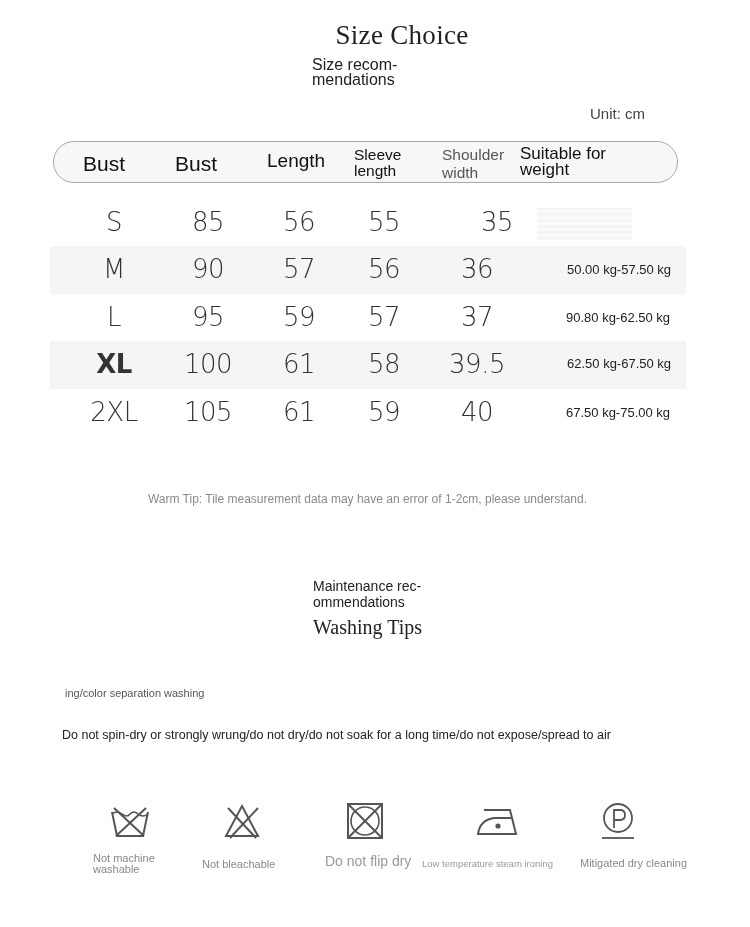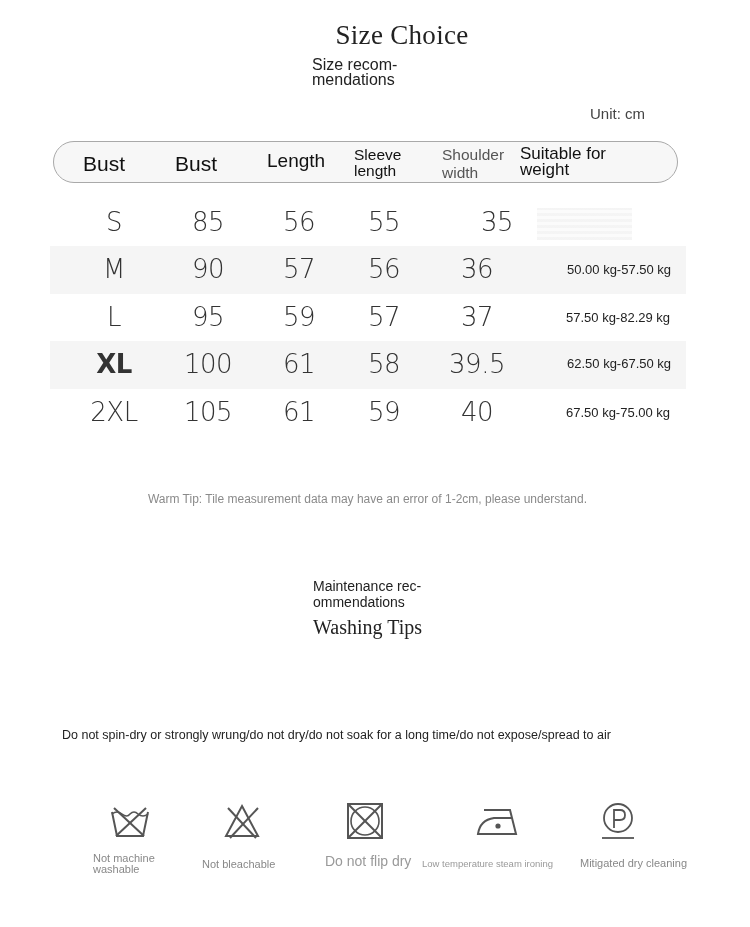--- a/index.html
+++ b/index.html
@@ -72,21 +72,21 @@
   <div class="row-text" style="left:437px; top:254px;">36</div>
   <div class="wt" style="top:262px;">50.00 kg-57.50 kg</div>
 </div>
 
 <div>
   <div class="row-text" style="left:74px; top:302px;">L</div>
   <div class="row-text" style="left:168px; top:302px;">95</div>
   <div class="row-text" style="left:259px; top:302px;">59</div>
   <div class="row-text" style="left:344px; top:302px;">57</div>
   <div class="row-text" style="left:437px; top:302px;">37</div>
-  <div class="wt" style="top:310px; left:526px;">57.50 kg-82.29 kg</div>
+  <div class="wt" style="top:310px; left:526px;">90.80 kg-62.50 kg</div>
 </div>
 
 <div>
   <div class="row-text" style="left:74px; top:349px;font-weight:bold;">XL</div>
   <div class="row-text" style="left:168px; top:349px;">100</div>
   <div class="row-text" style="left:259px; top:349px;">61</div>
   <div class="row-text" style="left:344px; top:349px;">58</div>
   <div class="row-text" style="left:437px; top:349px;">39.5</div>
   <div class="wt" style="top:356px;">62.50 kg-67.50 kg</div>
 </div>
@@ -102,20 +102,21 @@
 
 <div id="warm-tip" class="abs">Warm Tip: Tile measurement data may have an error of 1-2cm, please understand.</div>
 
 <div id="maint-sub" class="abs">
   <div>Maintenance rec-</div>
   <div>ommendations</div>
 </div>
 <div id="wash-title" class="abs">Washing Tips</div>
 
 <div id="care-1" class="abs">
+  <div>ing/color separation washing</div>
 </div>
 <div id="care-2" class="abs">Do not spin-dry or strongly wrung/do not dry/do not soak for a long time/do not expose/spread to air</div>
 
 <div class="icon-wrap" style="left:106px;">
   <svg width="50" height="44" viewBox="0 0 50 44" fill="none" stroke="#555" stroke-width="2">
     <path d="M6 12 L11 36 L37 36 L42 12"></path>
     <path d="M6 14 Q11 10 16 14 Q21 18 24 14 Q28 10 32 14 Q37 18 42 14" stroke-width="1.6"></path>
     <line x1="8" y1="8" x2="38" y2="36"></line>
     <line x1="40" y1="8" x2="10" y2="36"></line>
   </svg>

